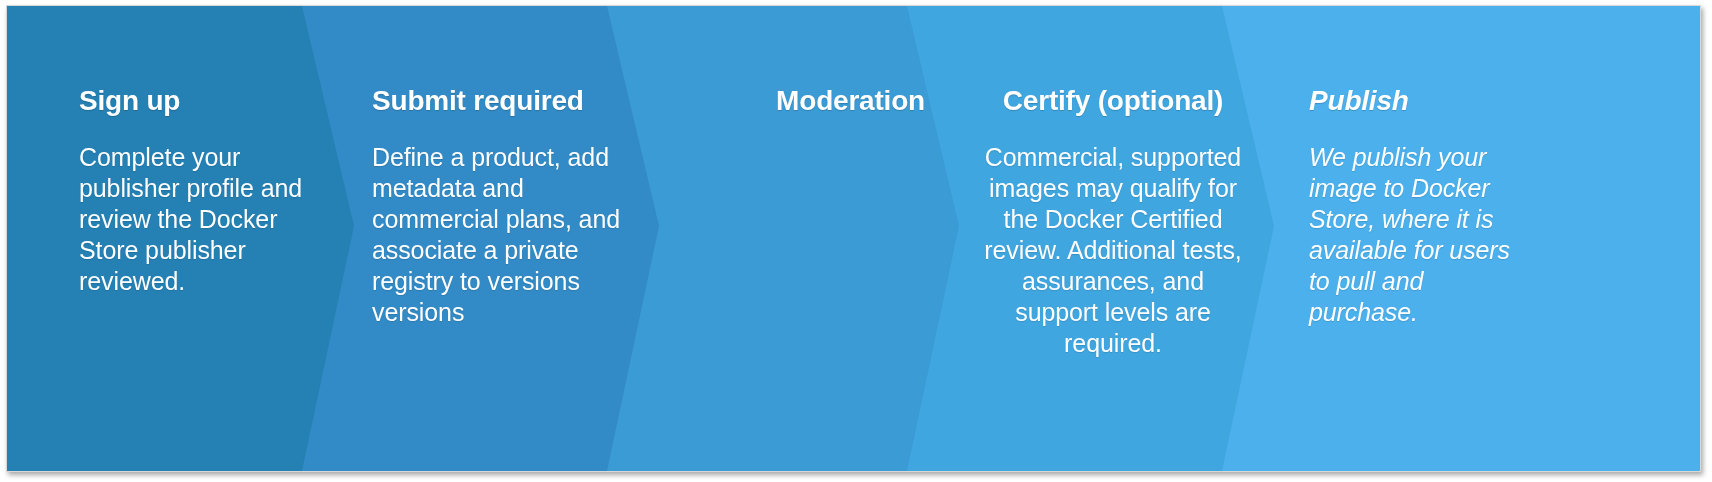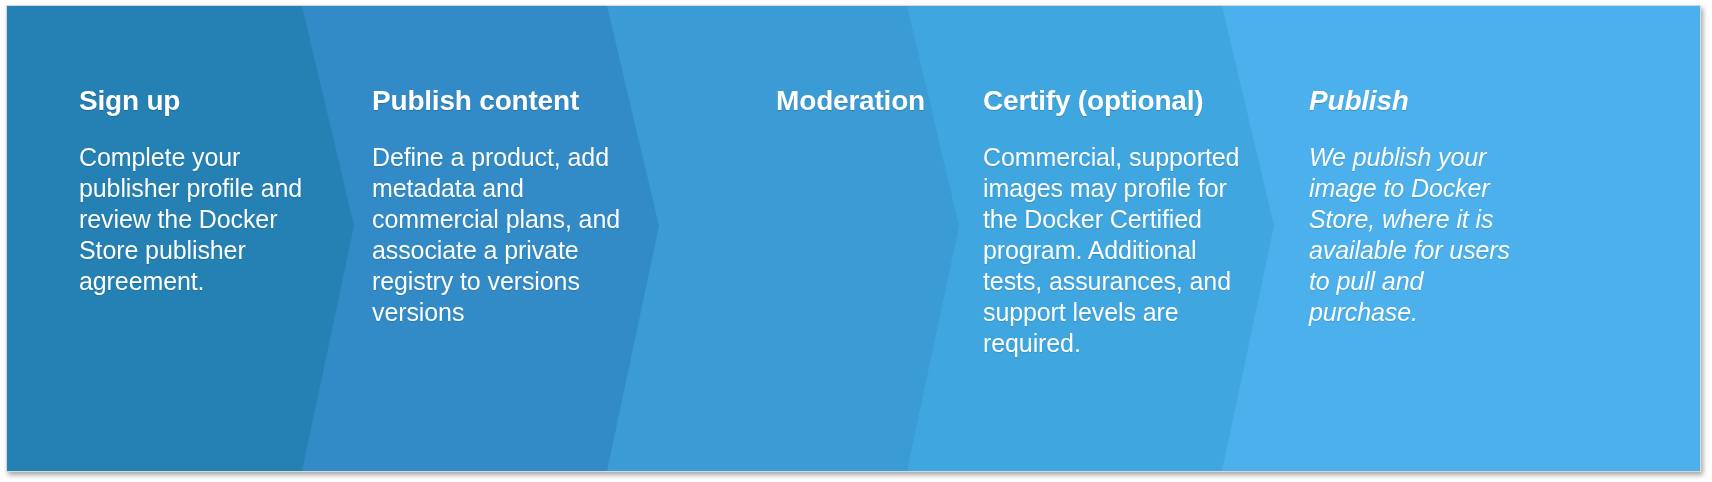--- a/index.html
+++ b/index.html
@@ -87,21 +87,21 @@
     line-height: 31px;
     letter-spacing: -0.1px;
     margin: 0;
     text-shadow: 0px 1px 1px rgba(0,0,0,0.12);
   }
 
   
   #chev-0 { left: 0px;    width: 372px; }
   #chev-1 { left: 295px;  width: 372px; }
   #chev-2 { left: 600px;  width: 382px; text-align: right; }
-  #chev-3 { left: 900px;  width: 400px; }
+  #chev-3 { left: 900px;  width: 400px; text-align: center; }
   #chev-4 { left: 1215px; width: 478px; font-style: italic; }
 
   #body-0 { left: 72px;   width: 230px; top: 80px; }
   #body-1 { left: 70px;   width: 250px; top: 80px; }
   #body-2 { left: 68px;   width: 250px; top: 80px; }
   #body-3 { left: 76px;   width: 260px; top: 80px; }
   #body-4 { left: 87px;   width: 215px; top: 80px; }
 
   .title-gap { height: 26px; }
 </style>
@@ -112,30 +112,30 @@
   <div id="slide">
     <div id="chevron-flow">
 
       <div class="chevron" id="chev-0">
         <svg class="chev-shape" viewBox="0 0 372 465" preserveAspectRatio="none">
           <polygon points="0,0 320,0 372,220 315,465 0,465" fill="#2581b4"></polygon>
         </svg>
         <div class="chev-content" id="body-0">
           <div class="chev-title">Sign up</div>
           <div class="title-gap"></div>
-          <div class="chev-body">Complete your publisher profile and review the Docker Store publisher agreement.</div>
+          <div class="chev-body">Complete your publisher profile and review the Docker Store publisher reviewed.</div>
         </div>
       </div>
 
       <div class="chevron" id="chev-1">
         <svg class="chev-shape" viewBox="0 0 372 465" preserveAspectRatio="none">
           <polygon points="0,0 320,0 372,220 315,465 0,465 52,220" fill="#328bc6"></polygon>
         </svg>
         <div class="chev-content" id="body-1">
-          <div class="chev-title">Publish content</div>
+          <div class="chev-title">Submit required</div>
           <div class="title-gap"></div>
           <div class="chev-body">Define a product, add metadata and commercial plans, and associate a private registry to versions versions</div>
         </div>
       </div>
 
       <div class="chevron" id="chev-2">
         <svg class="chev-shape" viewBox="0 0 382 465" preserveAspectRatio="none">
           <polygon points="0,0 330,0 382,220 325,465 0,465 52,220" fill="#3a9bd5"></polygon>
         </svg>
         <div class="chev-content" id="body-2">
@@ -144,21 +144,21 @@
         </div>
       </div>
 
       <div class="chevron" id="chev-3">
         <svg class="chev-shape" viewBox="0 0 400 465" preserveAspectRatio="none">
           <polygon points="0,0 348,0 400,220 343,465 0,465 52,220" fill="#40a6e0"></polygon>
         </svg>
         <div class="chev-content" id="body-3">
           <div class="chev-title">Certify (optional)</div>
           <div class="title-gap"></div>
-          <div class="chev-body">Commercial, supported images may profile for the Docker Certified program.  Additional tests, assurances, and support levels are required.</div>
+          <div class="chev-body">Commercial, supported images may qualify for the Docker Certified review.  Additional tests, assurances, and support levels are required.</div>
         </div>
       </div>
 
       <div class="chevron" id="chev-4">
         <svg class="chev-shape" viewBox="0 0 478 465" preserveAspectRatio="none">
           <polygon points="0,0 478,0 478,465 0,465 52,220" fill="#4bb0ec"></polygon>
         </svg>
         <div class="chev-content" id="body-4">
           <div class="chev-title">Publish</div>
           <div class="title-gap"></div>

